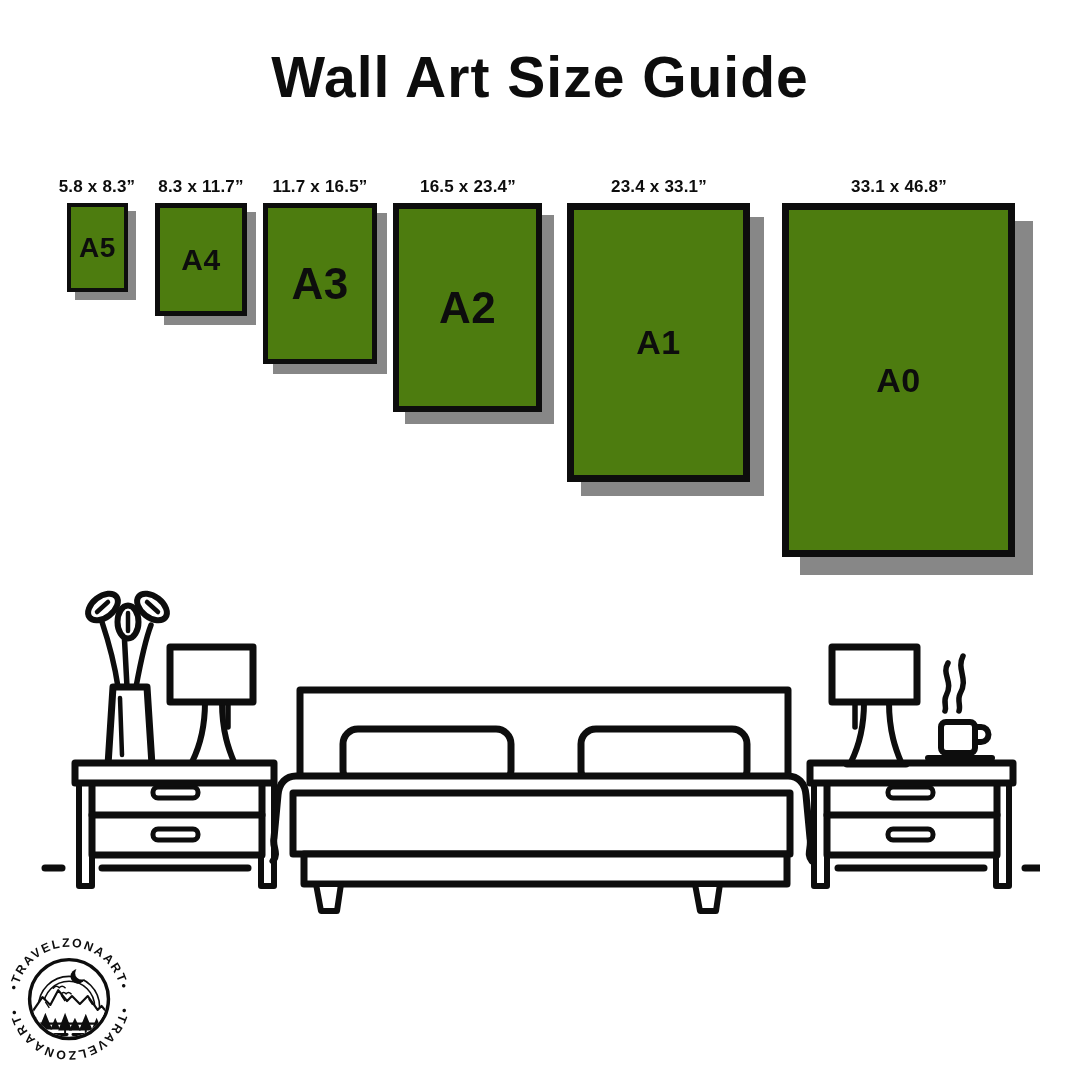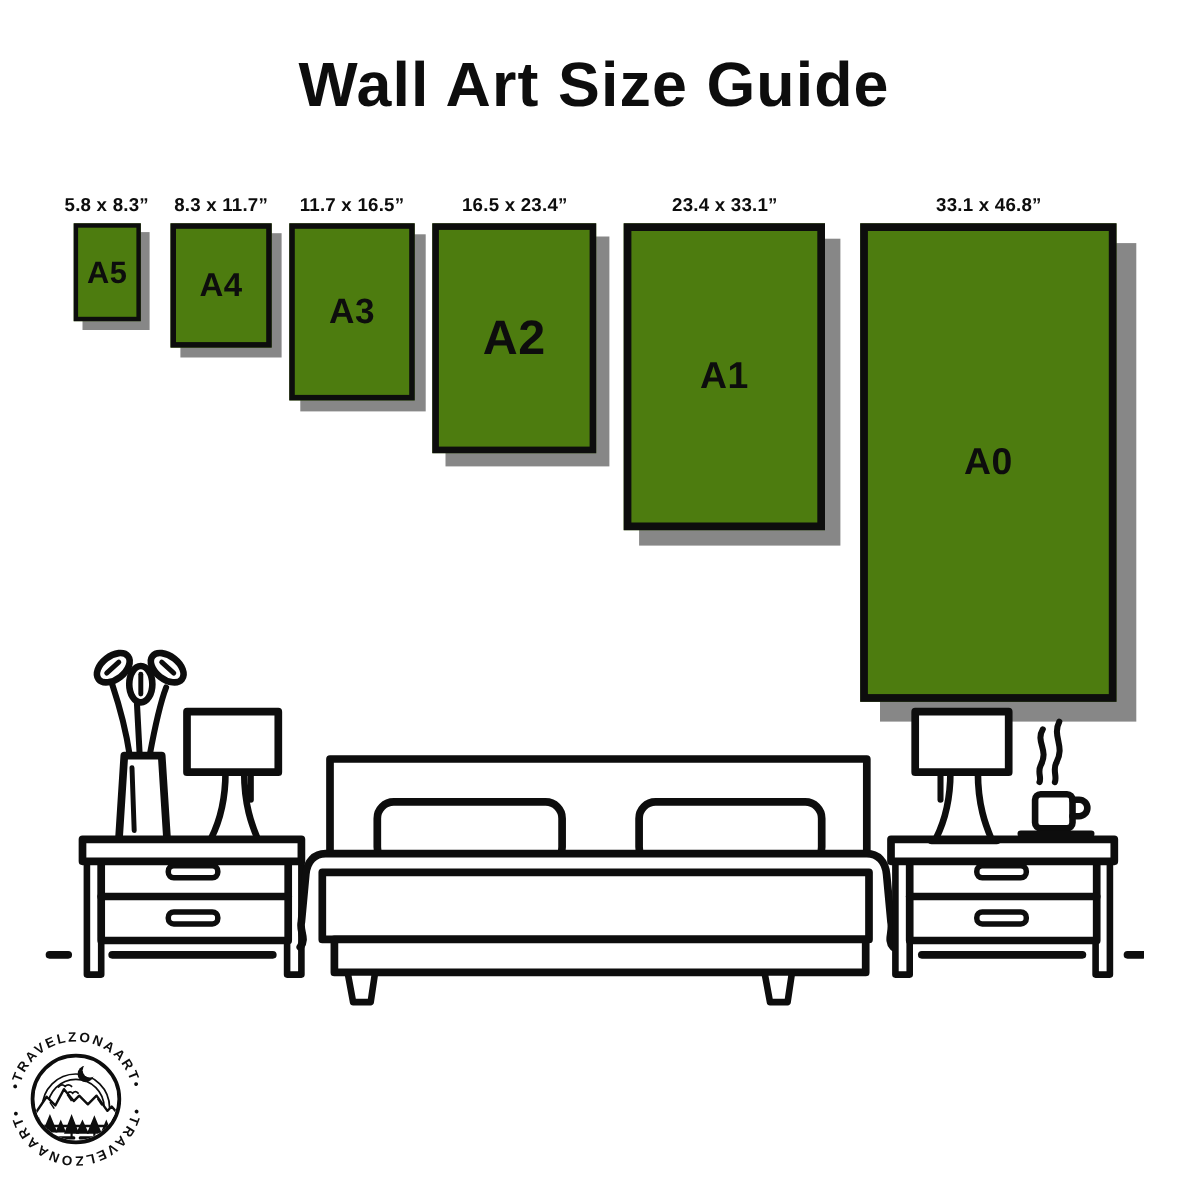--- a/index.html
+++ b/index.html
@@ -89,35 +89,35 @@
       <span class="code" style="font-size:28px;">A5</span>
     </div>
 
     <div class="dim-label" style="left:101px;top:177px;">8.3 x 11.7”</div>
     <div class="poster" style="left:155px;top:203px;width:92px;height:113px;border-width:5px;box-shadow:9px 9px 0 var(--shadow);">
       <span class="code" style="font-size:30px;">A4</span>
     </div>
 
     <div class="dim-label" style="left:220px;top:177px;">11.7 x 16.5”</div>
     <div class="poster" style="left:263px;top:203px;width:114px;height:161px;border-width:5px;box-shadow:10px 10px 0 var(--shadow);">
-      <span class="code" style="font-size:32px;">A3</span>
+      <span class="code" style="font-size:44px;">A3</span>
     </div>
 
     <div class="dim-label" style="left:368px;top:177px;">16.5 x 23.4”</div>
     <div class="poster" style="left:393px;top:203px;width:149px;height:209px;border-width:6px;box-shadow:12px 12px 0 var(--shadow);">
       <span class="code" style="font-size:44px;">A2</span>
     </div>
 
     <div class="dim-label" style="left:559px;top:177px;">23.4 x 33.1”</div>
     <div class="poster" style="left:567px;top:203px;width:183px;height:279px;border-width:7px;box-shadow:14px 14px 0 var(--shadow);">
       <span class="code" style="font-size:34px;">A1</span>
     </div>
 
     <div class="dim-label" style="left:799px;top:177px;">33.1 x 46.8”</div>
-    <div class="poster" style="left:782px;top:203px;width:233px;height:435px;border-width:7px;box-shadow:18px 18px 0 var(--shadow);">
+    <div class="poster" style="left:782px;top:203px;width:233px;height:354px;border-width:7px;box-shadow:18px 18px 0 var(--shadow);">
       <span class="code" style="font-size:34px;">A0</span>
     </div>
   </div>
 
   <svg class="scene" viewBox="0 0 1000 340" aria-hidden="true">
     <g stroke="#0d0d0d" fill="none" stroke-linecap="round" stroke-linejoin="round" stroke-width="7">
 
       <g>
         <path d="M78,107 C74,80 68,60 62,42" stroke-width="5.5"></path>
         <path d="M87,107 L84,50" stroke-width="5.5"></path>

